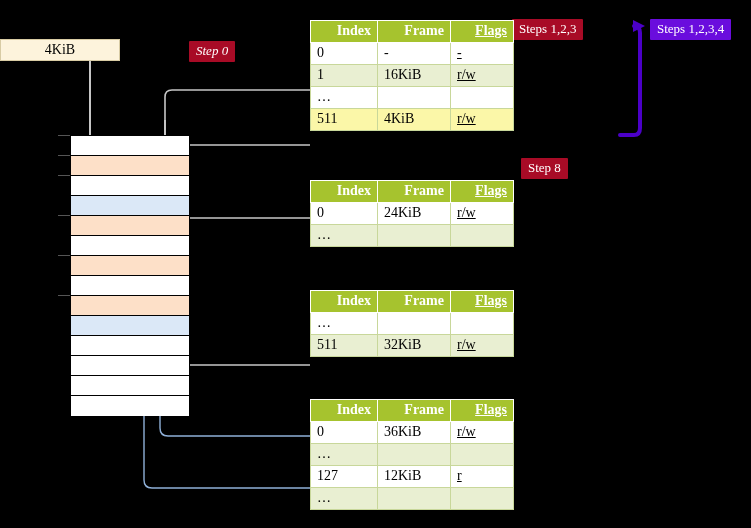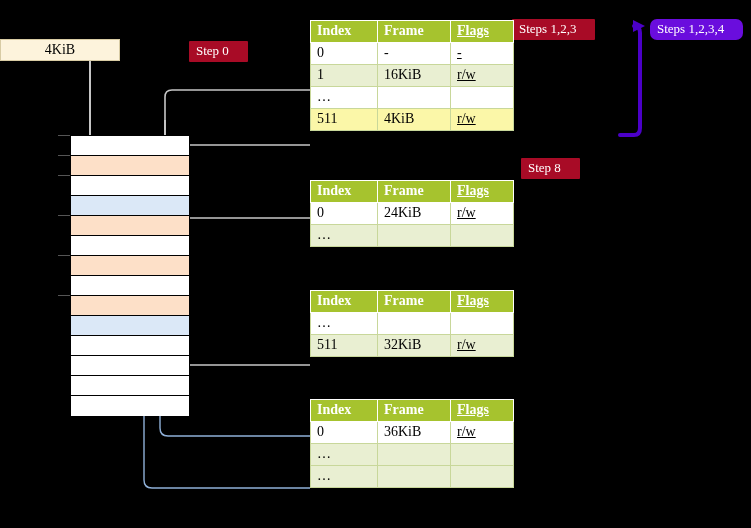--- a/index.html
+++ b/index.html
@@ -45,29 +45,29 @@
     line-height: 20px;
     text-align: center;
     color: #000;
   }
 
   
   .badge {
     position: absolute;
     font-size: 13px;
     line-height: 16px;
-    padding: 2px 19px 3px 7px;
+    padding: 2px 7px 3px 7px;
     color: #ffffff;
     white-space: nowrap;
     border-radius: 1px;
   }
   .badge-red { background: #a80b26; }
-  .badge-violet { background: #6a0ddd; border-radius: 7px; }
-
-  #badge-step0 { left: 189px; top: 41px; }
+  .badge-violet { background: #6a0ddd; }
+
+  #badge-step0 { left: 189px; top: 41px; font-style: italic; }
   #badge-steps123 { left: 512px; top: 19px; }
   #badge-steps1234 { left: 650px; top: 19px; }
   #badge-step4 { left: 521px; top: 158px; }
 
   
   .memgrid {
     position: absolute;
     left: 70px;
     top: 135px;
     width: 120px;
@@ -98,21 +98,21 @@
     position: absolute;
     border-collapse: collapse;
     font-size: 14px;
     background: #ffffff;
     border: 1px solid #c8d79a;
   }
   table.ptable th {
     background: #a6c32e;
     color: #ffffff;
     font-weight: bold;
-    text-align: left;
+    text-align: right;
     padding: 2px 6px 3px 6px;
     border: 1px solid #ffffff;
     font-size: 14px;
     white-space: nowrap;
   }
   table.ptable td {
     padding: 2px 6px 3px 6px;
     border: 1px solid #c8d79a;
     font-size: 14px;
     white-space: nowrap;
@@ -286,20 +286,25 @@
         <tr class="row-white">
           <td class="c-index">0</td>
           <td class="c-frame">36KiB</td>
           <td class="c-flags">r/w</td>
         </tr>
         <tr class="row-green">
           <td class="c-index">…</td>
           <td class="c-frame"></td>
           <td class="c-flags"></td>
         </tr>
+        <tr class="row-white">
+          <td class="c-index">127</td>
+          <td class="c-frame">12KiB</td>
+          <td class="c-flags">r</td>
+        </tr>
         <tr class="row-green">
           <td class="c-index">…</td>
           <td class="c-frame"></td>
           <td class="c-flags"></td>
         </tr>
       </tbody>
     </table>
 
 </div>
 

